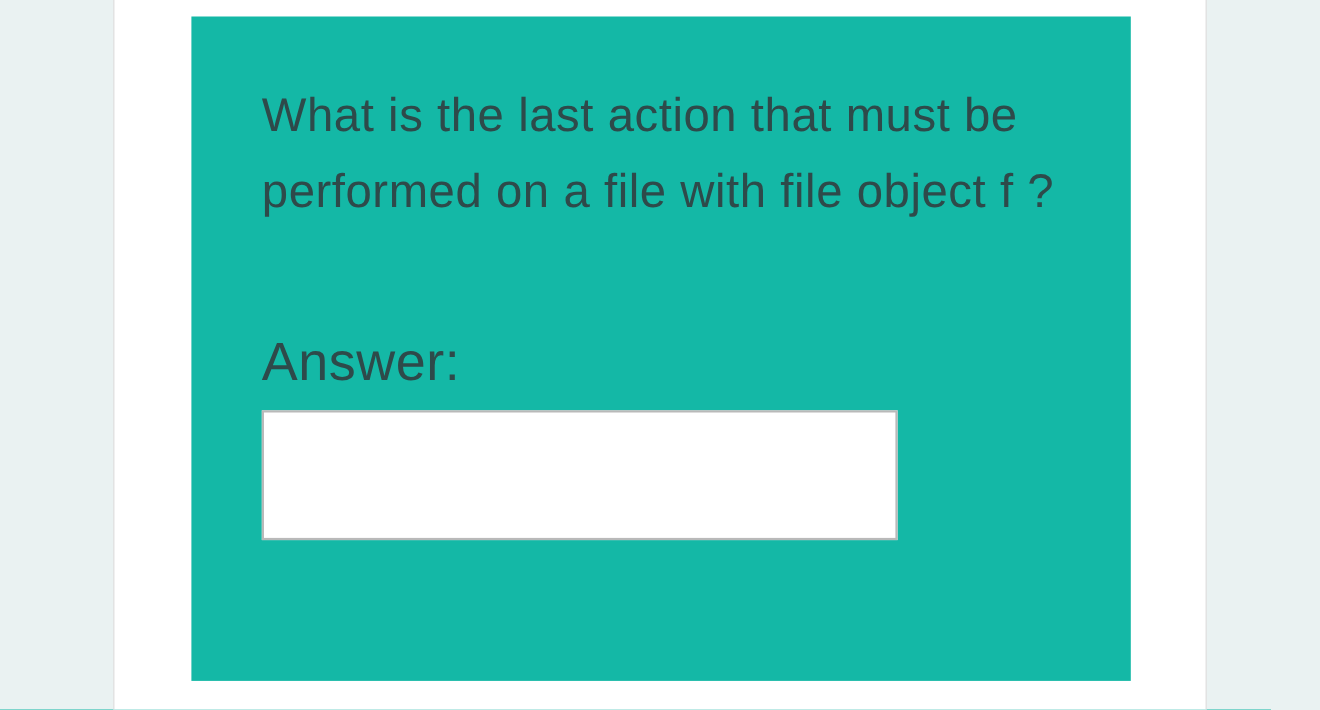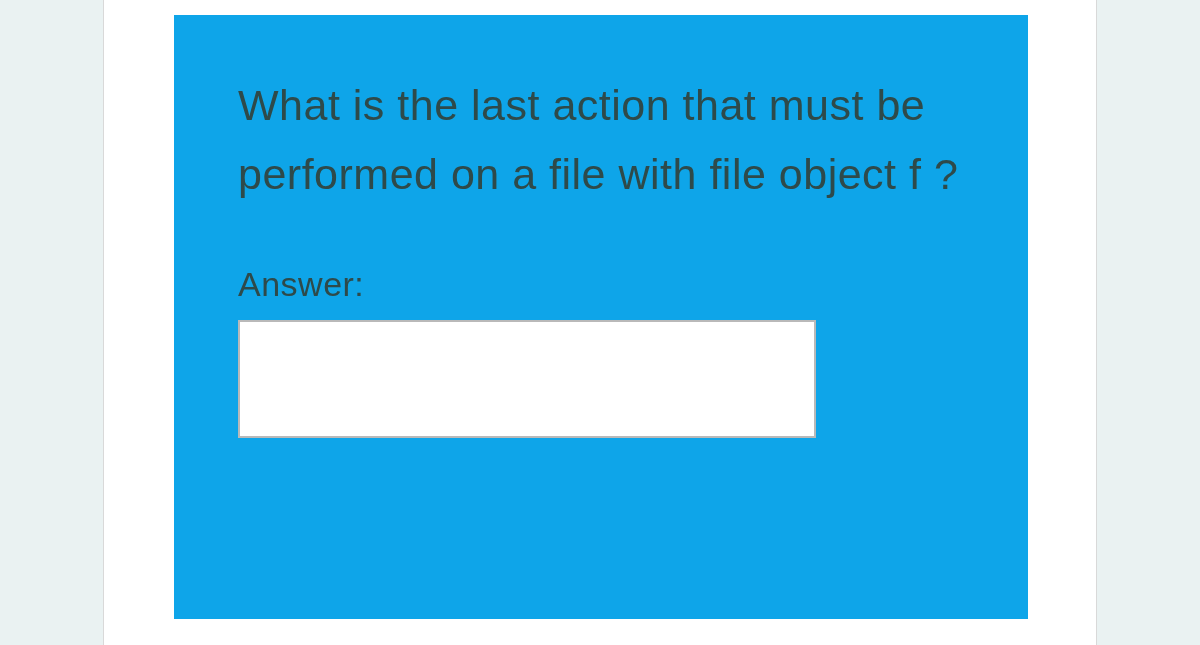--- a/index.html
+++ b/index.html
@@ -23,34 +23,34 @@
       background: #ffffff;
       border-left: 1px solid #d9d9d9;
       border-right: 1px solid #d9d9d9;
     }
     .question-card {
       position: absolute;
       left: 70px;
       top: 15px;
       width: 854px;
       height: 604px;
-      background: #0ea5e9;
+      background: #14b8a6;
       padding: 56px 64px 40px 64px;
     }
     .question-text {
       font-size: 43px;
       line-height: 1.6;
       color: #2e4a4a;
       font-weight: 400;
       letter-spacing: 0.5px;
       font-family: 'Century Gothic', 'Avenir', 'Futura', 'Segoe UI', sans-serif;
     }
     .answer-label {
-      margin-top: 56px;
-      font-size: 34px;
+      margin-top: 92px;
+      font-size: 49px;
       color: #2e4a4a;
       font-weight: 400;
       letter-spacing: 0.5px;
       font-family: 'Century Gothic', 'Avenir', 'Futura', 'Segoe UI', sans-serif;
     }
     .answer-input {
       margin-top: 16px;
       width: 578px;
       height: 118px;
       background: #ffffff;

